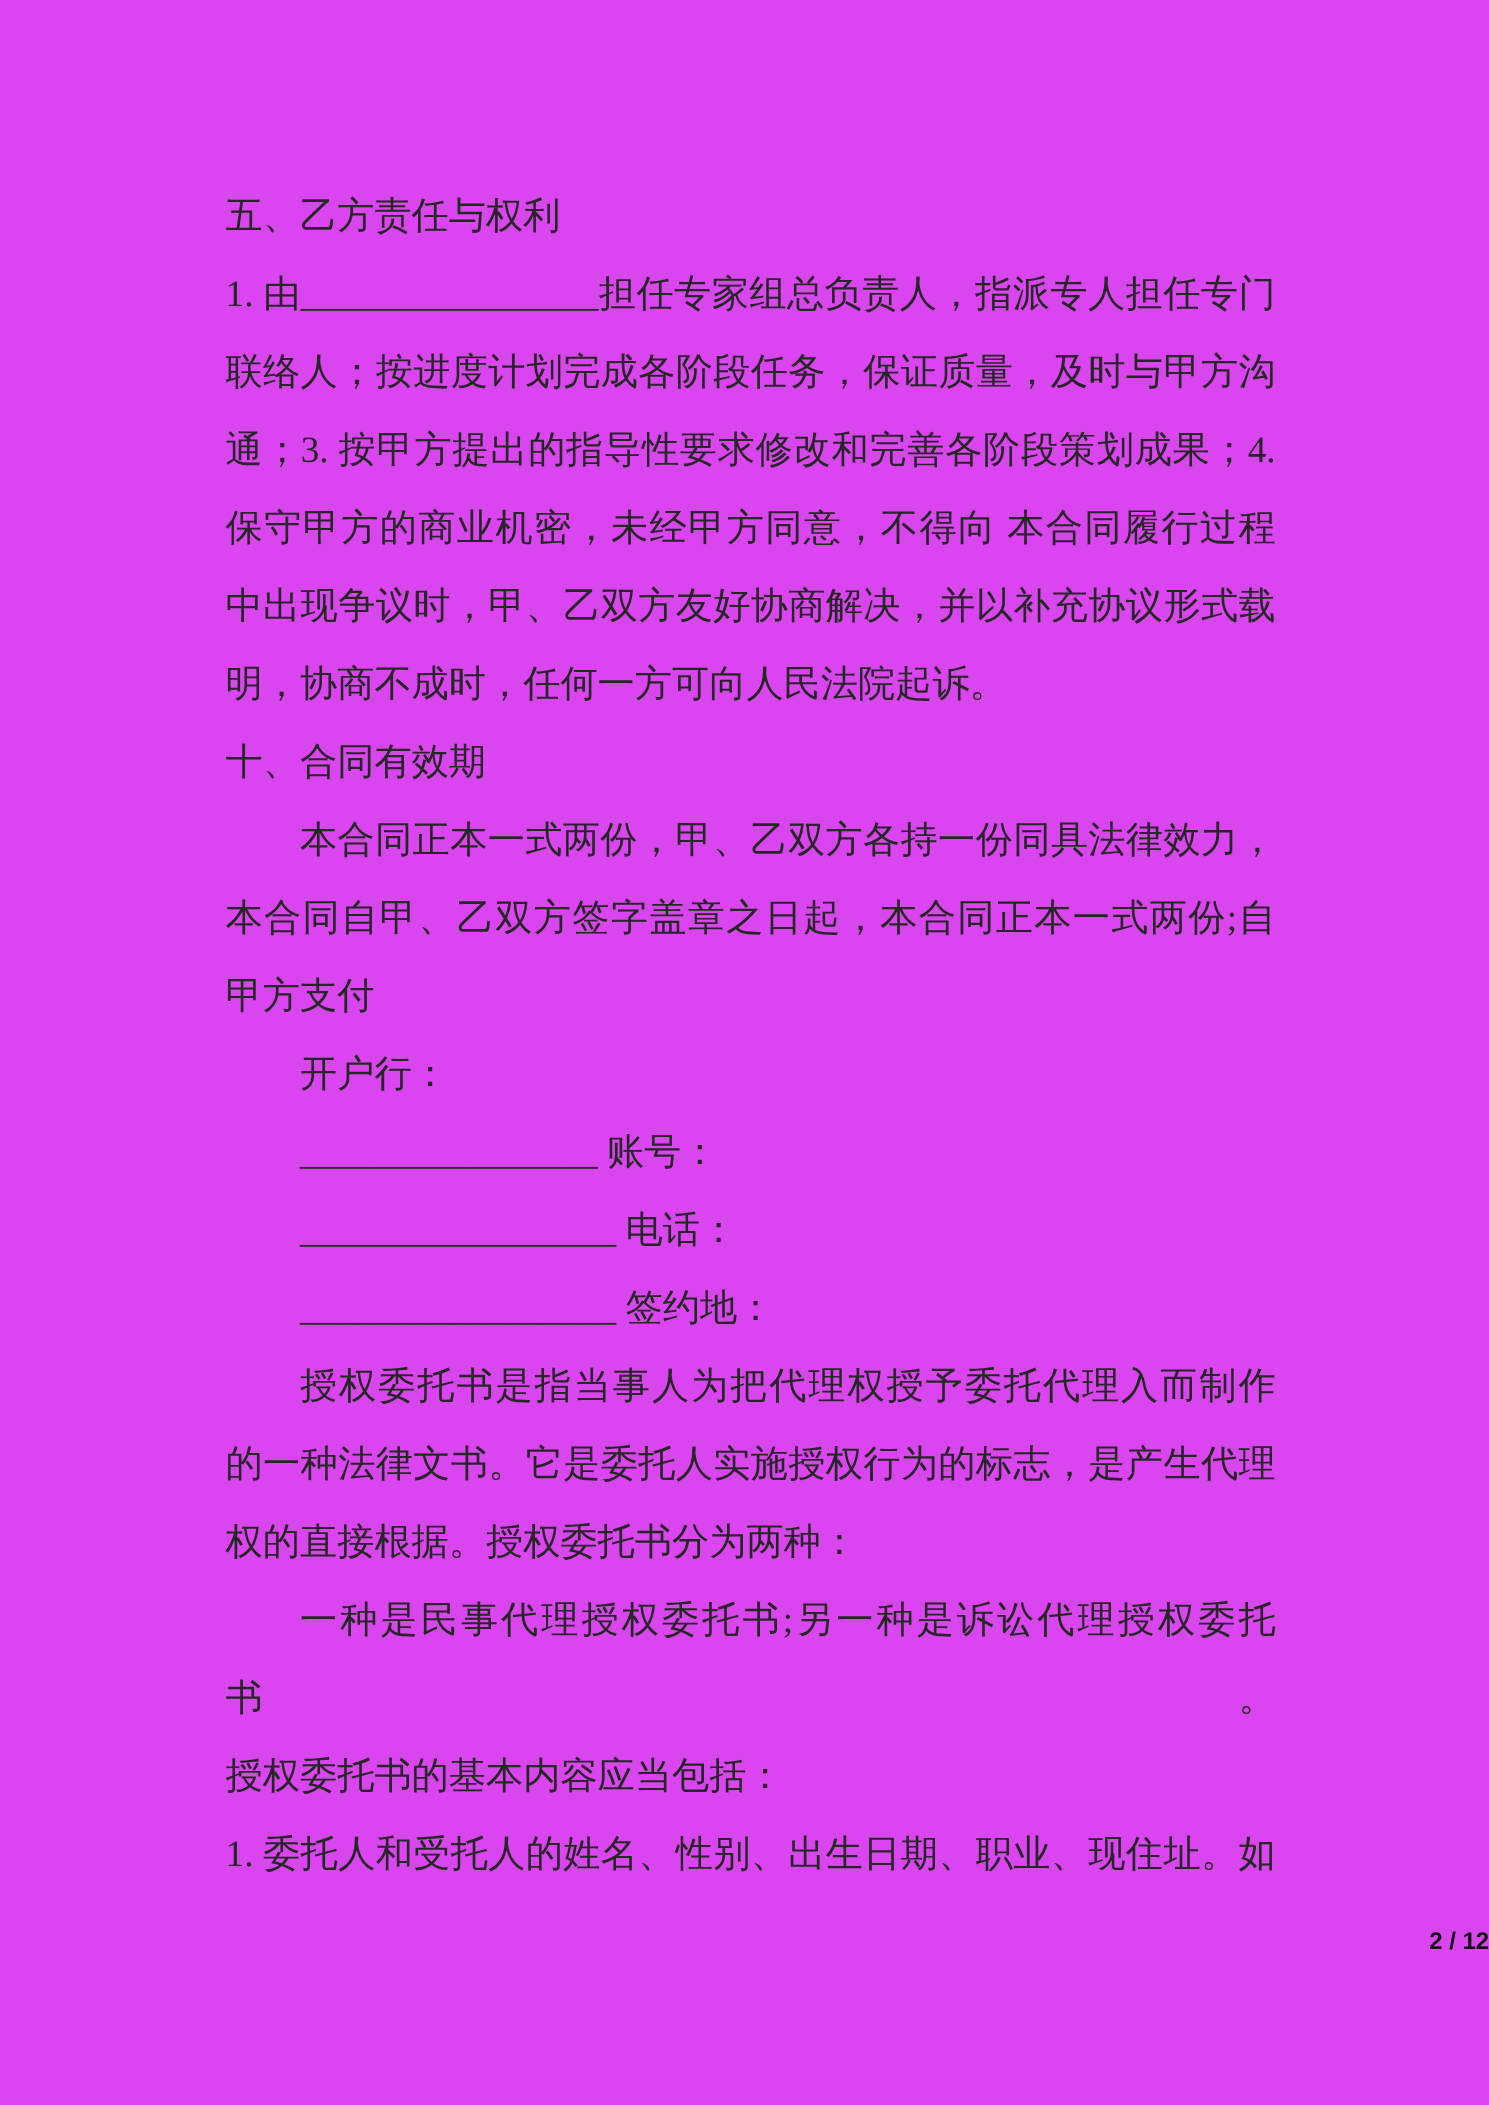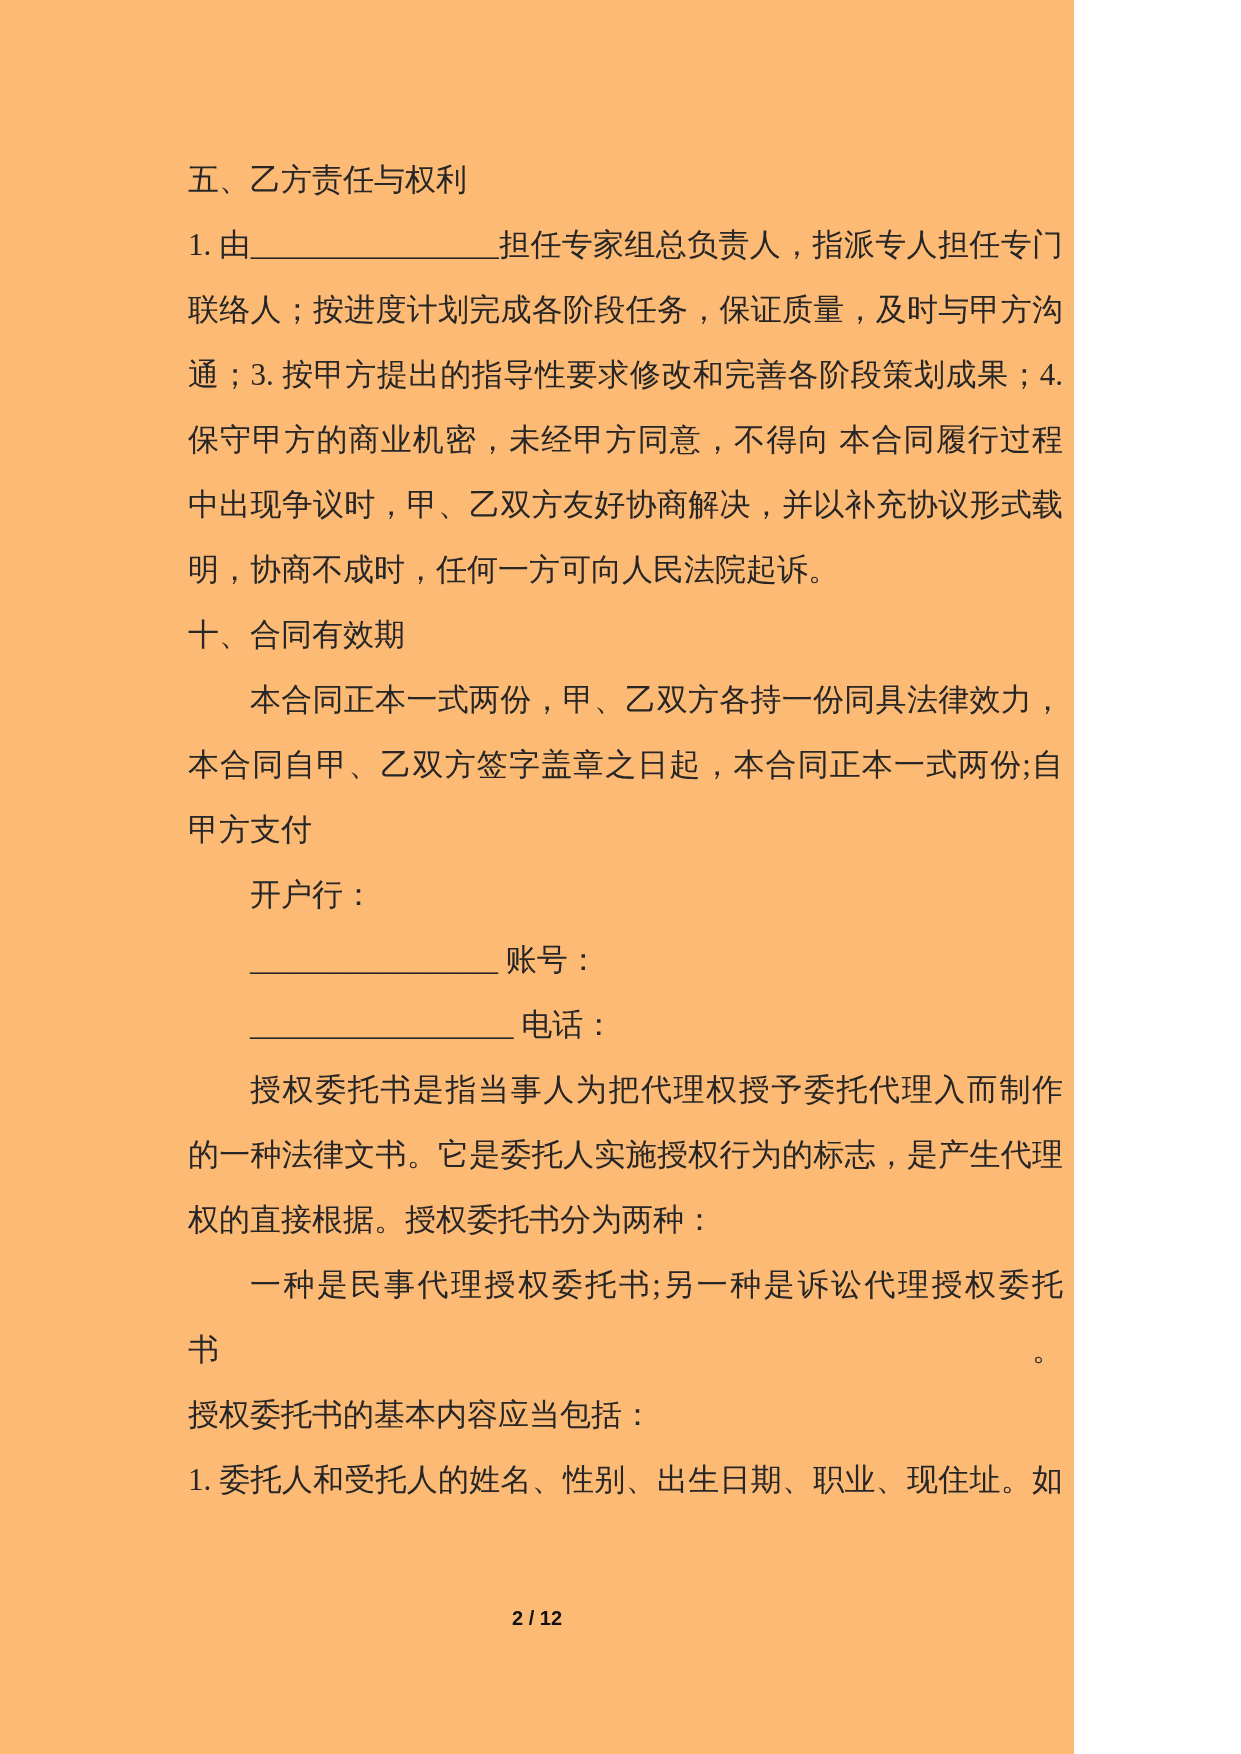--- a/index.html
+++ b/index.html
@@ -2,23 +2,23 @@
 <html><head>
 <meta charset="utf-8">
 <style>
   html, body {
     margin: 0;
     padding: 0;
     background: #ffffff;
   }
   .page {
     position: relative;
-    width: 1074px;
+    width: 1241px;
     height: 1754px;
-    background: #fdba74;
+    background: #d946ef;
     font-family: "Liberation Serif", "DejaVu Serif", serif;
     color: #262626;
     overflow: hidden;
   }
   .content {
     position: absolute;
     left: 188px;
     top: 147px;
     width: 875px;
   }
@@ -41,21 +41,21 @@
   
   .ind {
     text-indent: 62px;
   }
   .footer {
     position: absolute;
     left: 0;
     right: 0;
     top: 1604px;
     height: 28px;
-    text-align: center;
+    text-align: right;
     font-family: "Liberation Sans", "DejaVu Sans", sans-serif;
     font-weight: bold;
     font-size: 20px;
     line-height: 28px;
     color: #111111;
   }
 </style>
 </head>
 <body>
 
@@ -68,20 +68,21 @@
     <p class="ln fill">保守甲方的商业机密，未经甲方同意，不得向 本合同履行过程</p>
     <p class="ln fill">中出现争议时，甲、乙双方友好协商解决，并以补充协议形式载</p>
     <p class="ln">明，协商不成时，任何一方可向人民法院起诉。</p>
     <p class="ln">十、合同有效期</p>
     <p class="ln ind fill">本合同正本一式两份，甲、乙双方各持一份同具法律效力，</p>
     <p class="ln fill">本合同自甲、乙双方签字盖章之日起，本合同正本一式两份;自</p>
     <p class="ln">甲方支付</p>
     <p class="ln ind">开户行：</p>
     <p class="ln ind">________________ 账号：</p>
     <p class="ln ind">_________________ 电话：</p>
+    <p class="ln ind">_________________ 签约地：</p>
     <p class="ln ind fill">授权委托书是指当事人为把代理权授予委托代理入而制作</p>
     <p class="ln fill">的一种法律文书。它是委托人实施授权行为的标志，是产生代理</p>
     <p class="ln">权的直接根据。授权委托书分为两种：</p>
     <p class="ln ind fill">一种是民事代理授权委托书;另一种是诉讼代理授权委托书。</p>
     <p class="ln">授权委托书的基本内容应当包括：</p>
     <p class="ln fill">1. 委托人和受托人的姓名、性别、出生日期、职业、现住址。如</p>
   </div>
 
   <div class="footer">2 / 12</div>
 </div>

